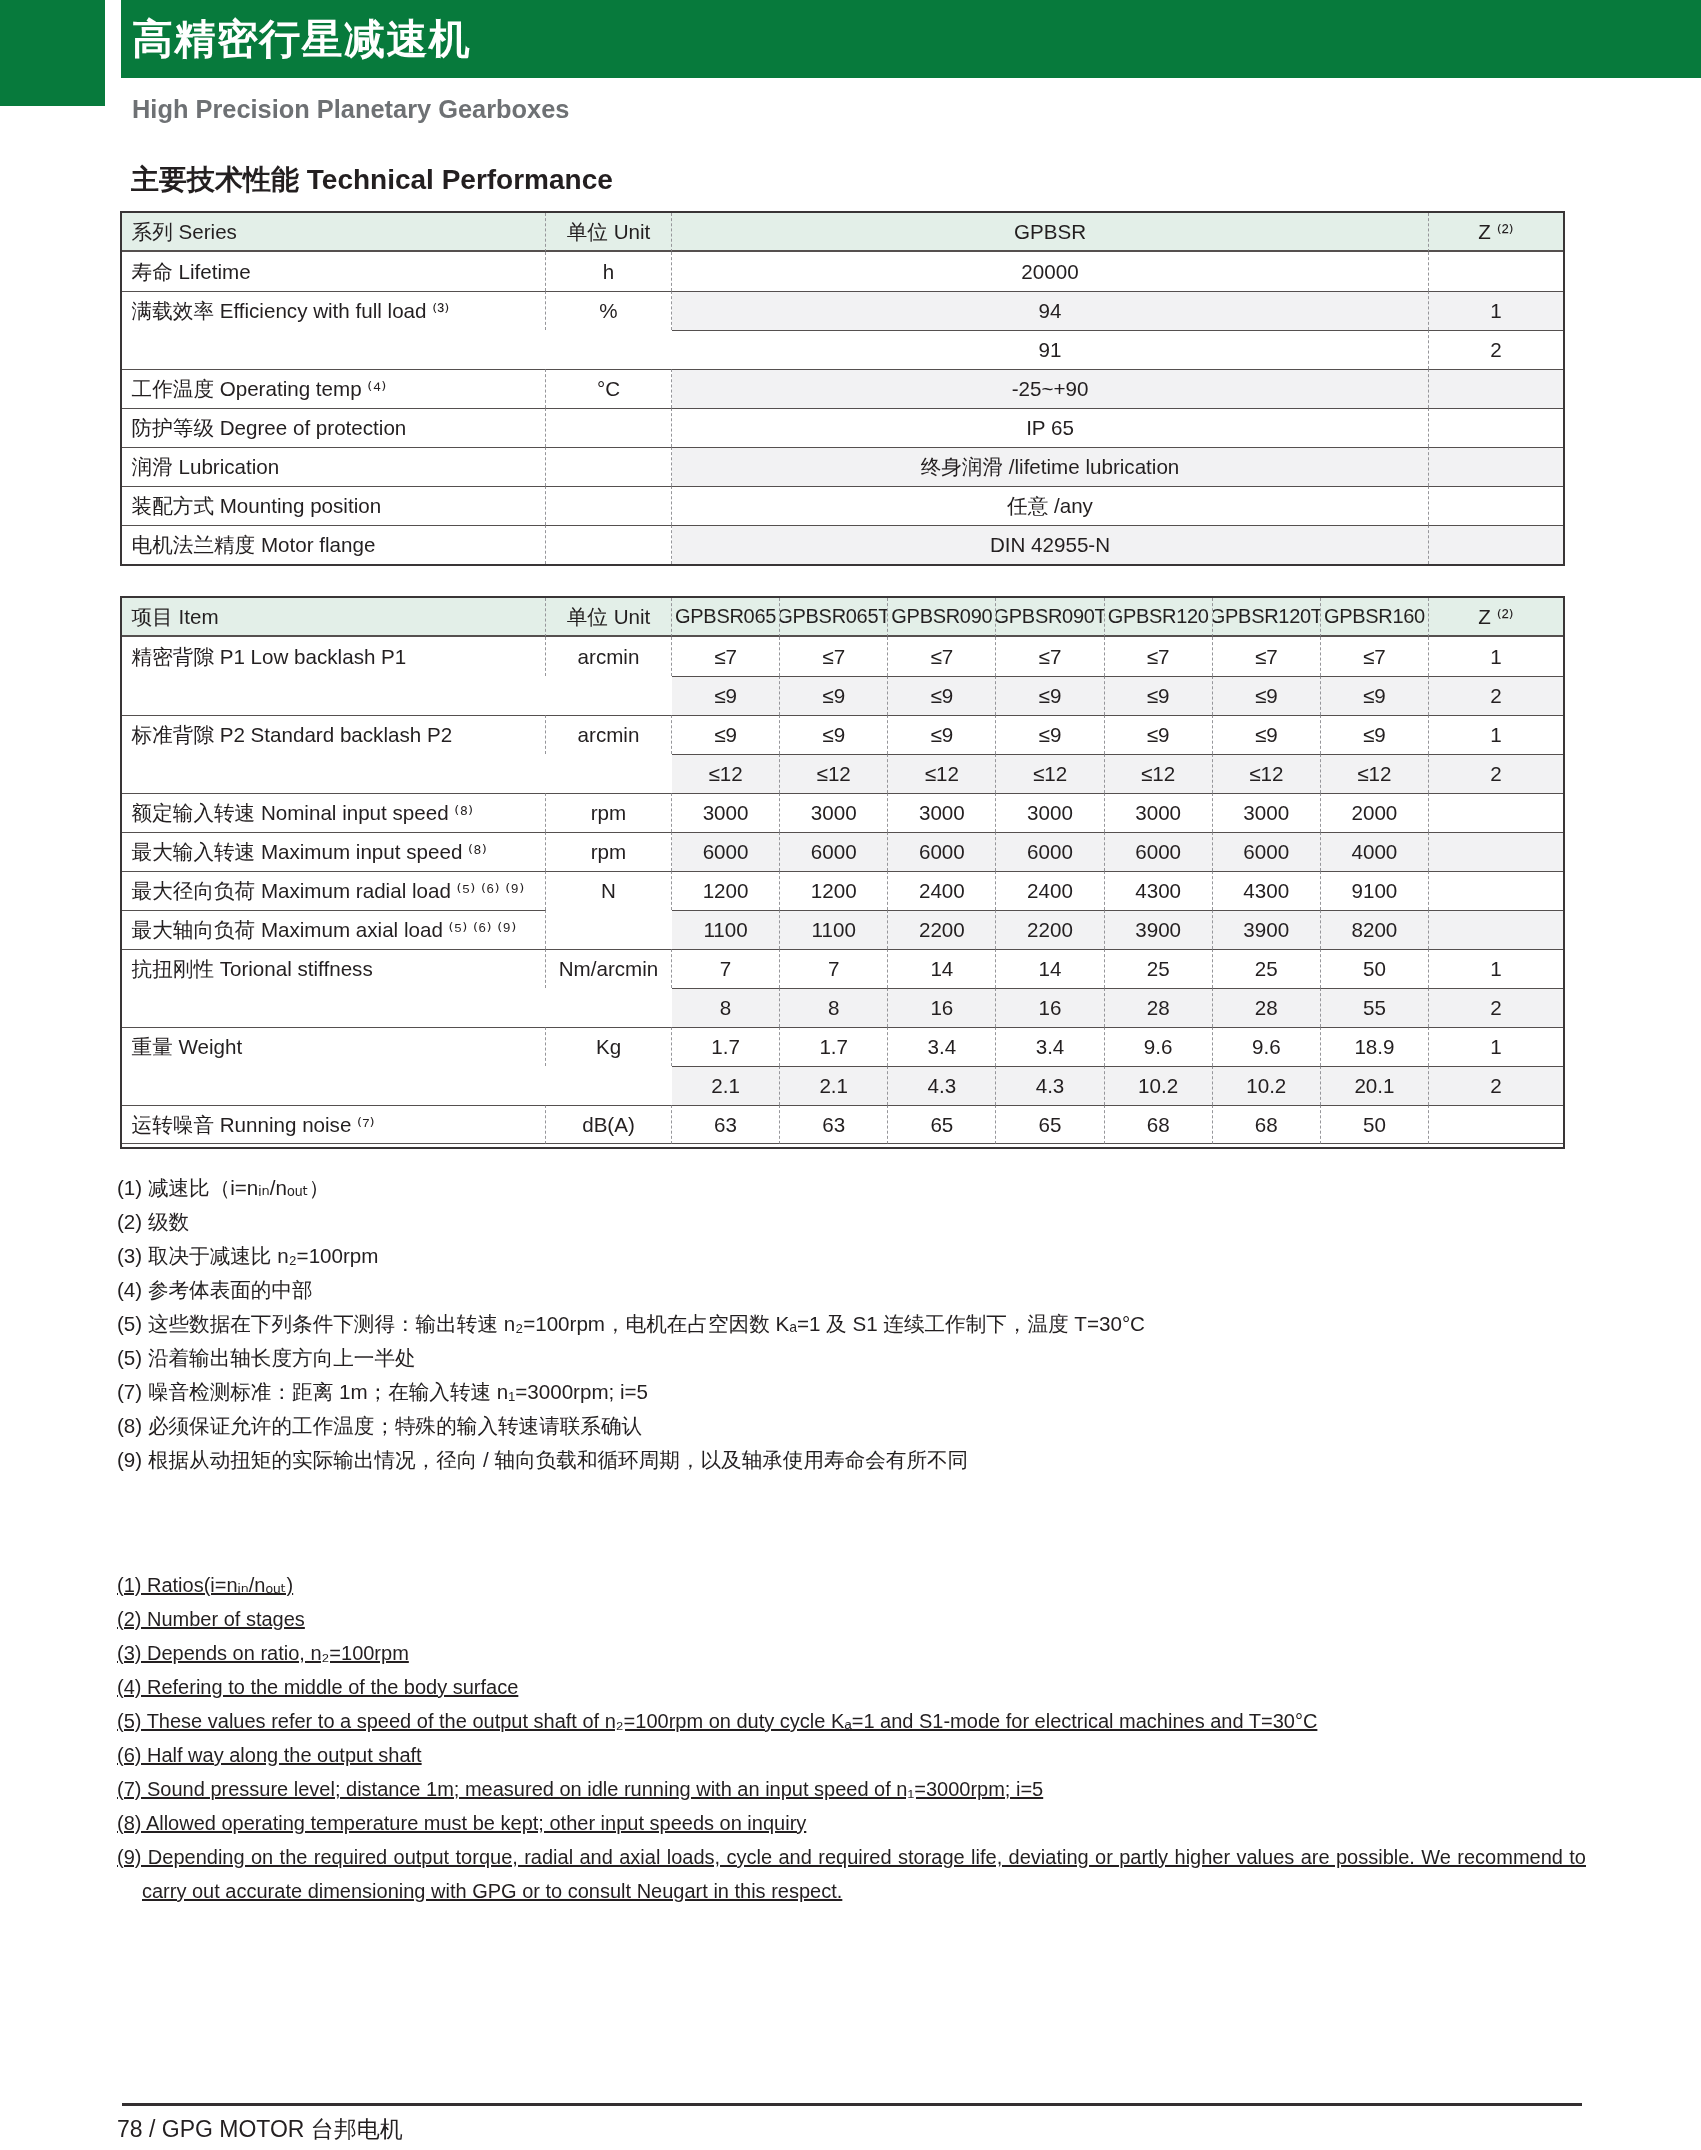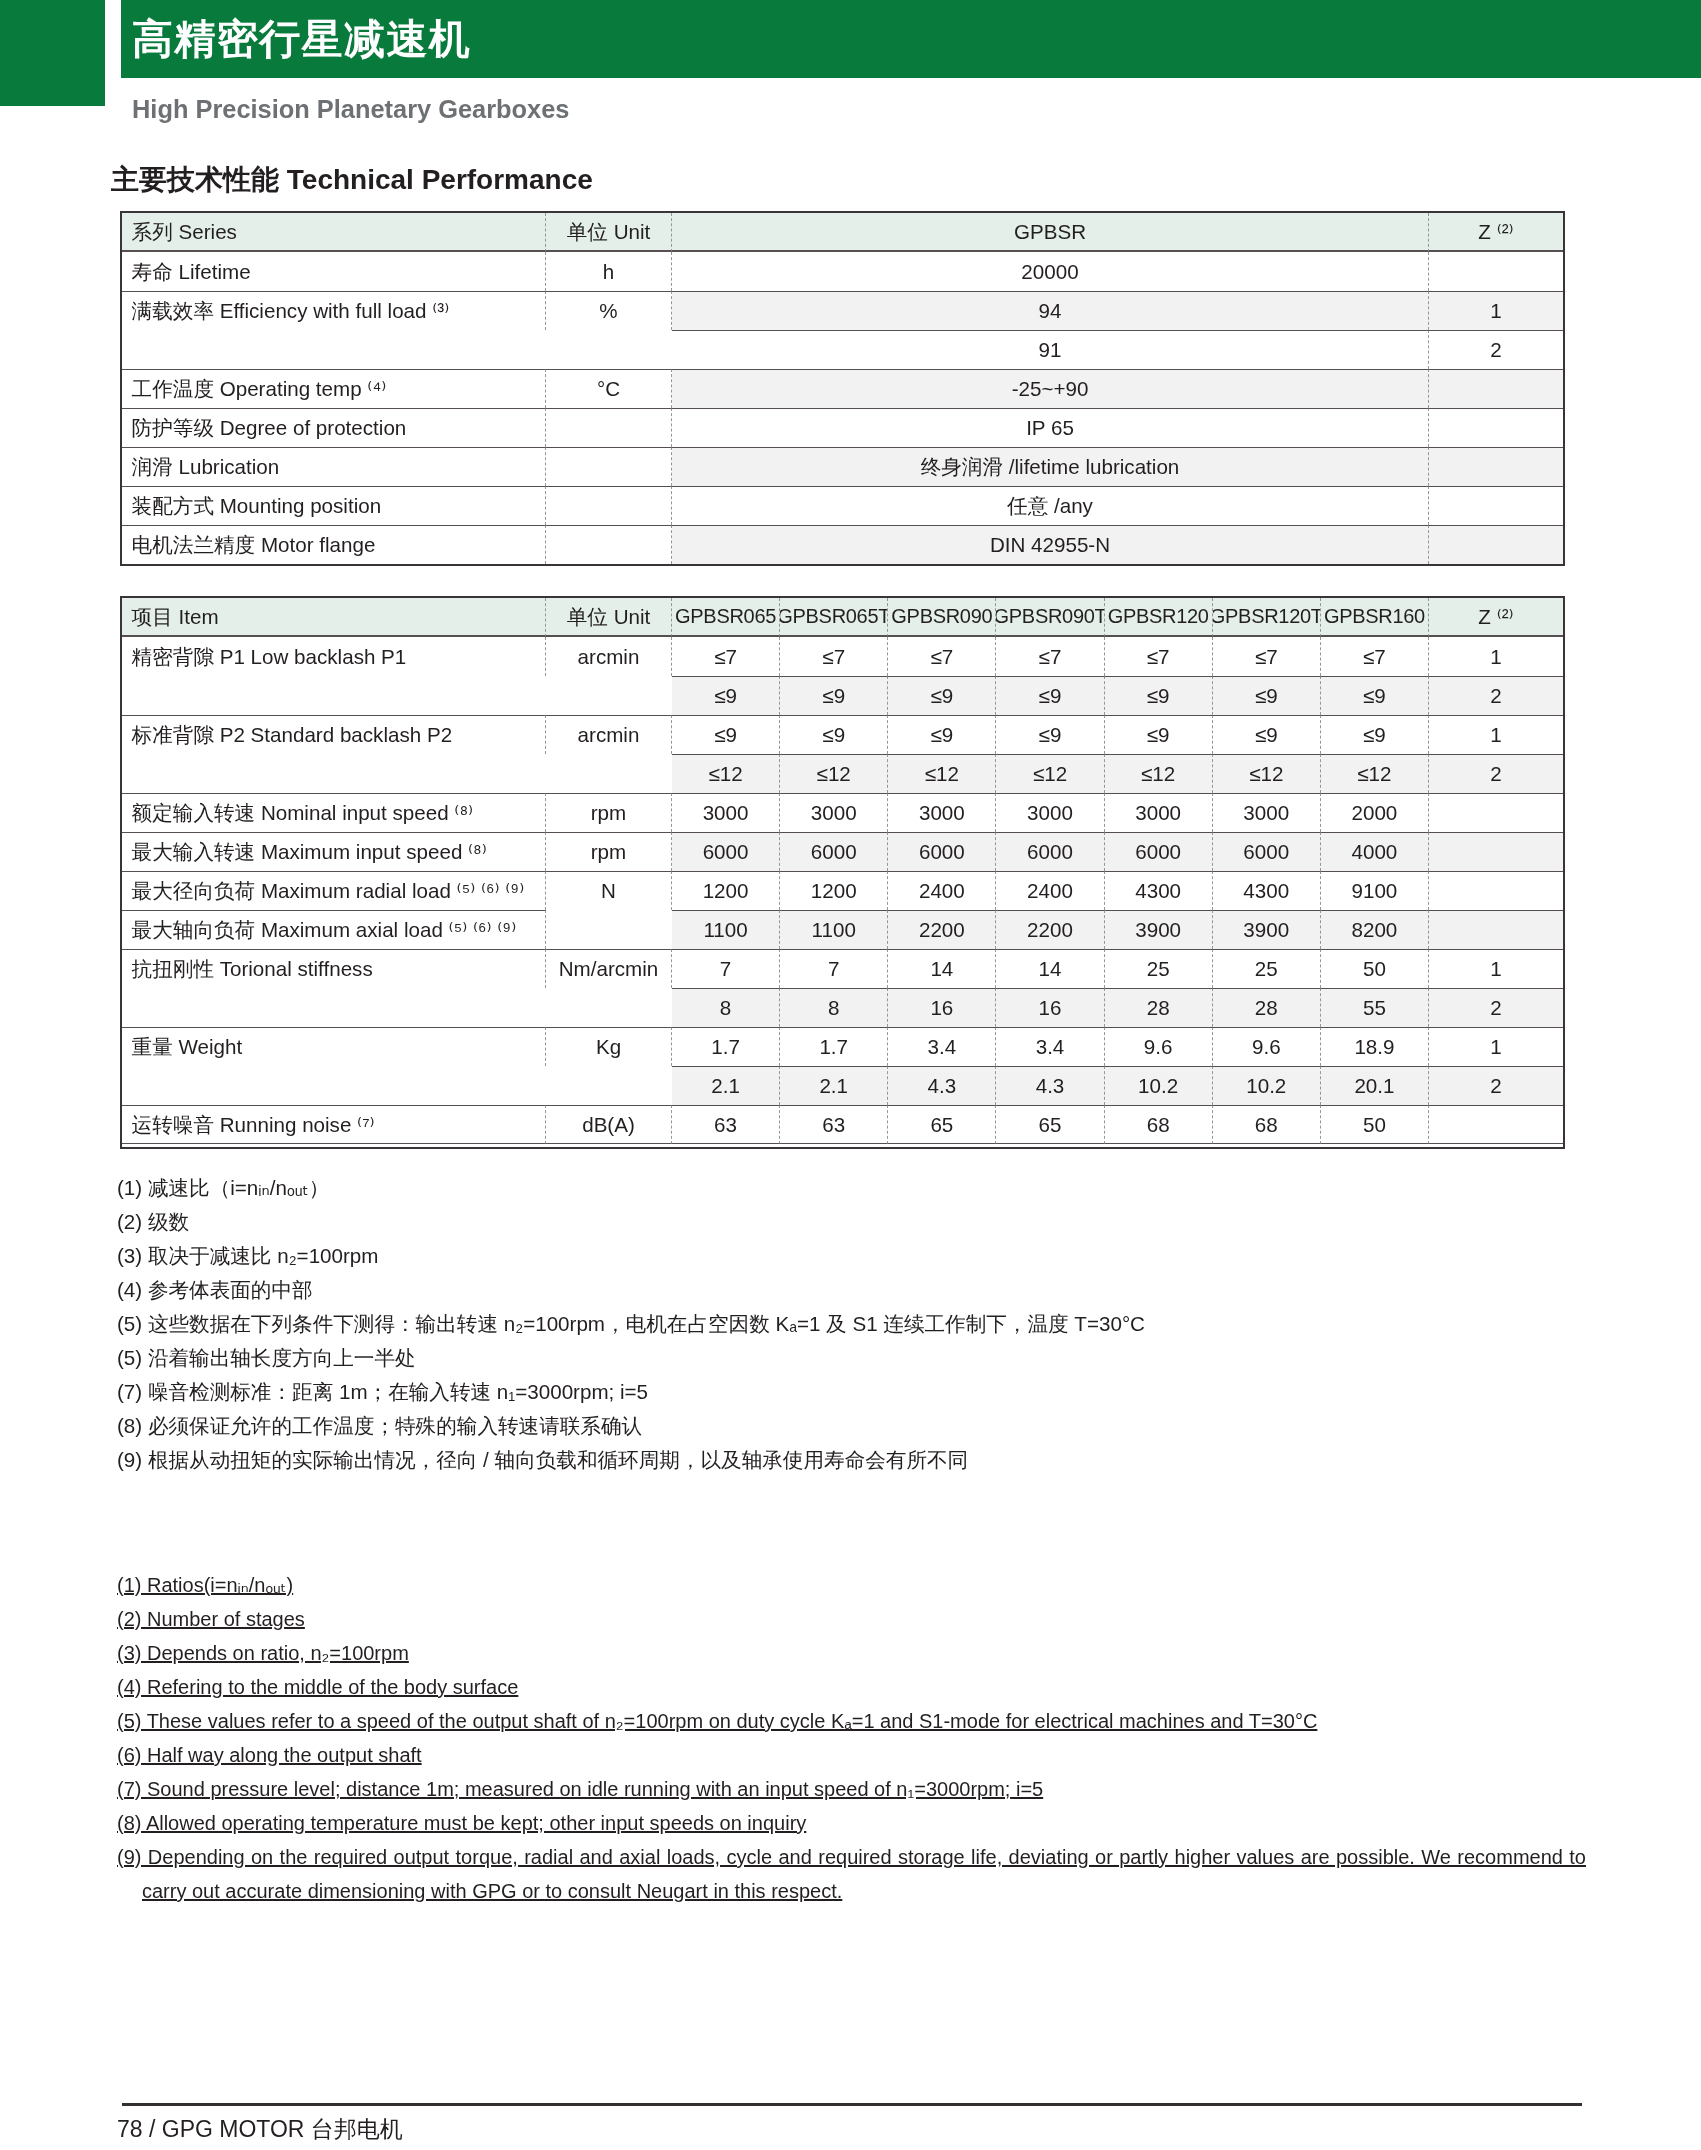--- a/index.html
+++ b/index.html
@@ -14,21 +14,21 @@
   }
   html,body{margin:0;padding:0;background:#ffffff;}
   .page{
     position:relative;width:1702px;height:2151px;background:#ffffff;overflow:hidden;
     font-family:"Liberation Sans","DejaVu Sans",sans-serif;color:var(--ink);
   }
   .corner-block{position:absolute;left:0;top:0;width:105px;height:106px;background:var(--green);}
   .title-bar{position:absolute;left:121px;top:0;right:0;height:78px;background:var(--green);display:flex;align-items:center;}
   .title-bar .t{color:#ffffff;font-size:41px;font-weight:bold;padding-left:11px;letter-spacing:1.4px;}
   .subtitle{position:absolute;left:132px;top:95px;font-size:25.4px;font-weight:bold;color:var(--sub-gray);}
-  .section-title{position:absolute;left:111px;top:161px;font-size:28px;font-weight:bold;color:var(--ink);}
+  .section-title{position:absolute;left:131px;top:161px;font-size:28px;font-weight:bold;color:var(--ink);}
 
   .tbl{position:absolute;left:120px;display:grid;background:#fff;border:2.1px solid var(--border);border-top-width:2.7px;}
   .t1{top:211px;grid-template-columns:424px 126px 757px 134px;grid-template-rows:repeat(9,39px);}
   .t2{top:596px;width:1441px;grid-template-columns:424px 126px repeat(7,1fr) 134px;grid-template-rows:repeat(14,39px);padding-bottom:3.4px;}
   .c{display:flex;align-items:center;justify-content:center;font-size:20.6px;color:var(--ink);
      border-right:1.4px dashed var(--dash);overflow:hidden;white-space:nowrap;}
   .lc{border-right:none;}
   .lab{justify-content:flex-start;padding-left:9.6px;}
   .th{background:var(--hdr-green);border-bottom:2.1px solid var(--line);}
   .mh{font-size:20px;letter-spacing:-0.3px;}

